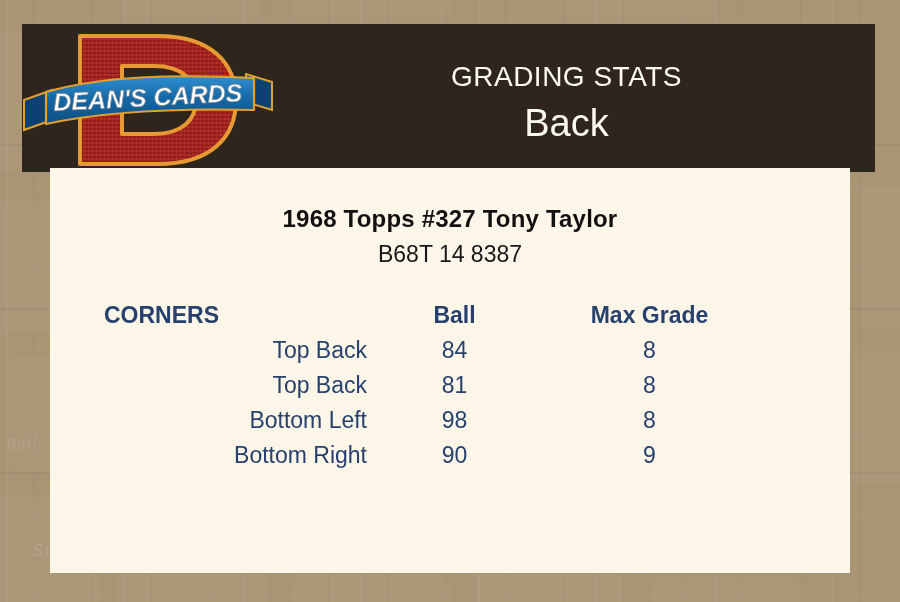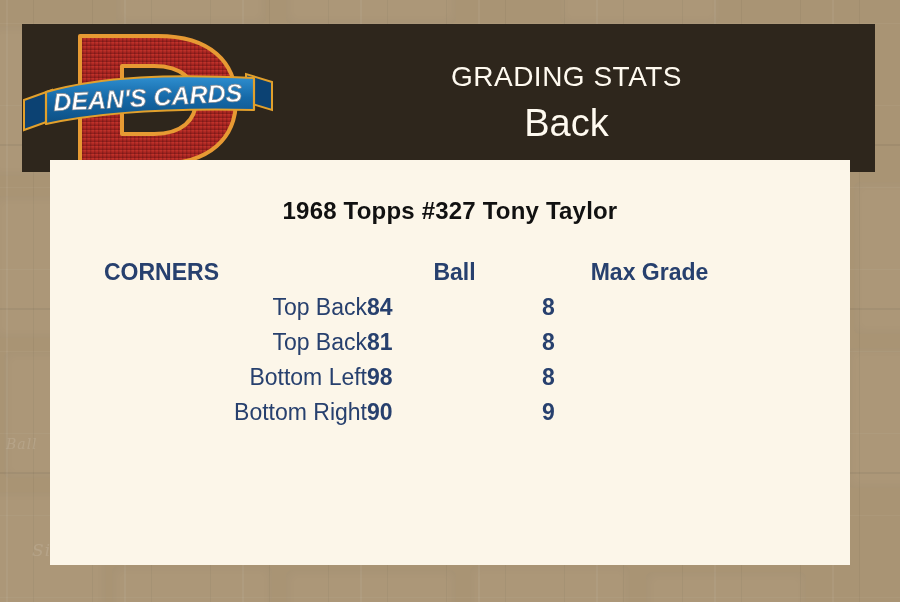--- a/index.html
+++ b/index.html
@@ -104,21 +104,21 @@
   .header-sub {
     font-size: 38px;
     line-height: 42px;
     white-space: nowrap;
   }
 
   
   #panel {
     position: absolute;
     left: 50px;
-    top: 160px;
+    top: 168px;
     width: 800px;
     height: 405px;
     background: #fcf6e9;
   }
 
   .card-title {
     margin-top: 37px;
     text-align: center;
     color: #111111;
     font-size: 24px;
@@ -158,22 +158,21 @@
     text-align: center;
     font-weight: bold;
   }
   .stats td.cell-label {
     text-align: right;
     padding-right: 0px;
     width: 265px;
   }
   .stats td.cell-value,
   .stats td.cell-max {
-    text-align: left;
-    font-weight: bold;
+    text-align: center;
   }
   .stats col.c-label { width: 265px; }
   .stats col.c-value { width: 175px; }
   .stats col.c-max   { width: 215px; }
 </style>
 </head>
 <body>
 
 <div id="page">
 
@@ -234,20 +233,21 @@
     <div class="header-titles">
       <div class="header-title">GRADING STATS</div>
       <div class="header-sub">Back</div>
     </div>
   </div>
 
   <div id="panel">
 
     <div class="card-title">1968 Topps #327 Tony Taylor</div>
 
+    <div class="card-subtitle">B68T 14 8387</div>
 
     <table class="stats">
       <colgroup>
         <col class="c-label">
           <col class="c-value">
           <col class="c-max">
       </colgroup>
       <thead>
         <tr>
           <th class="col-section">CORNERS</th>

